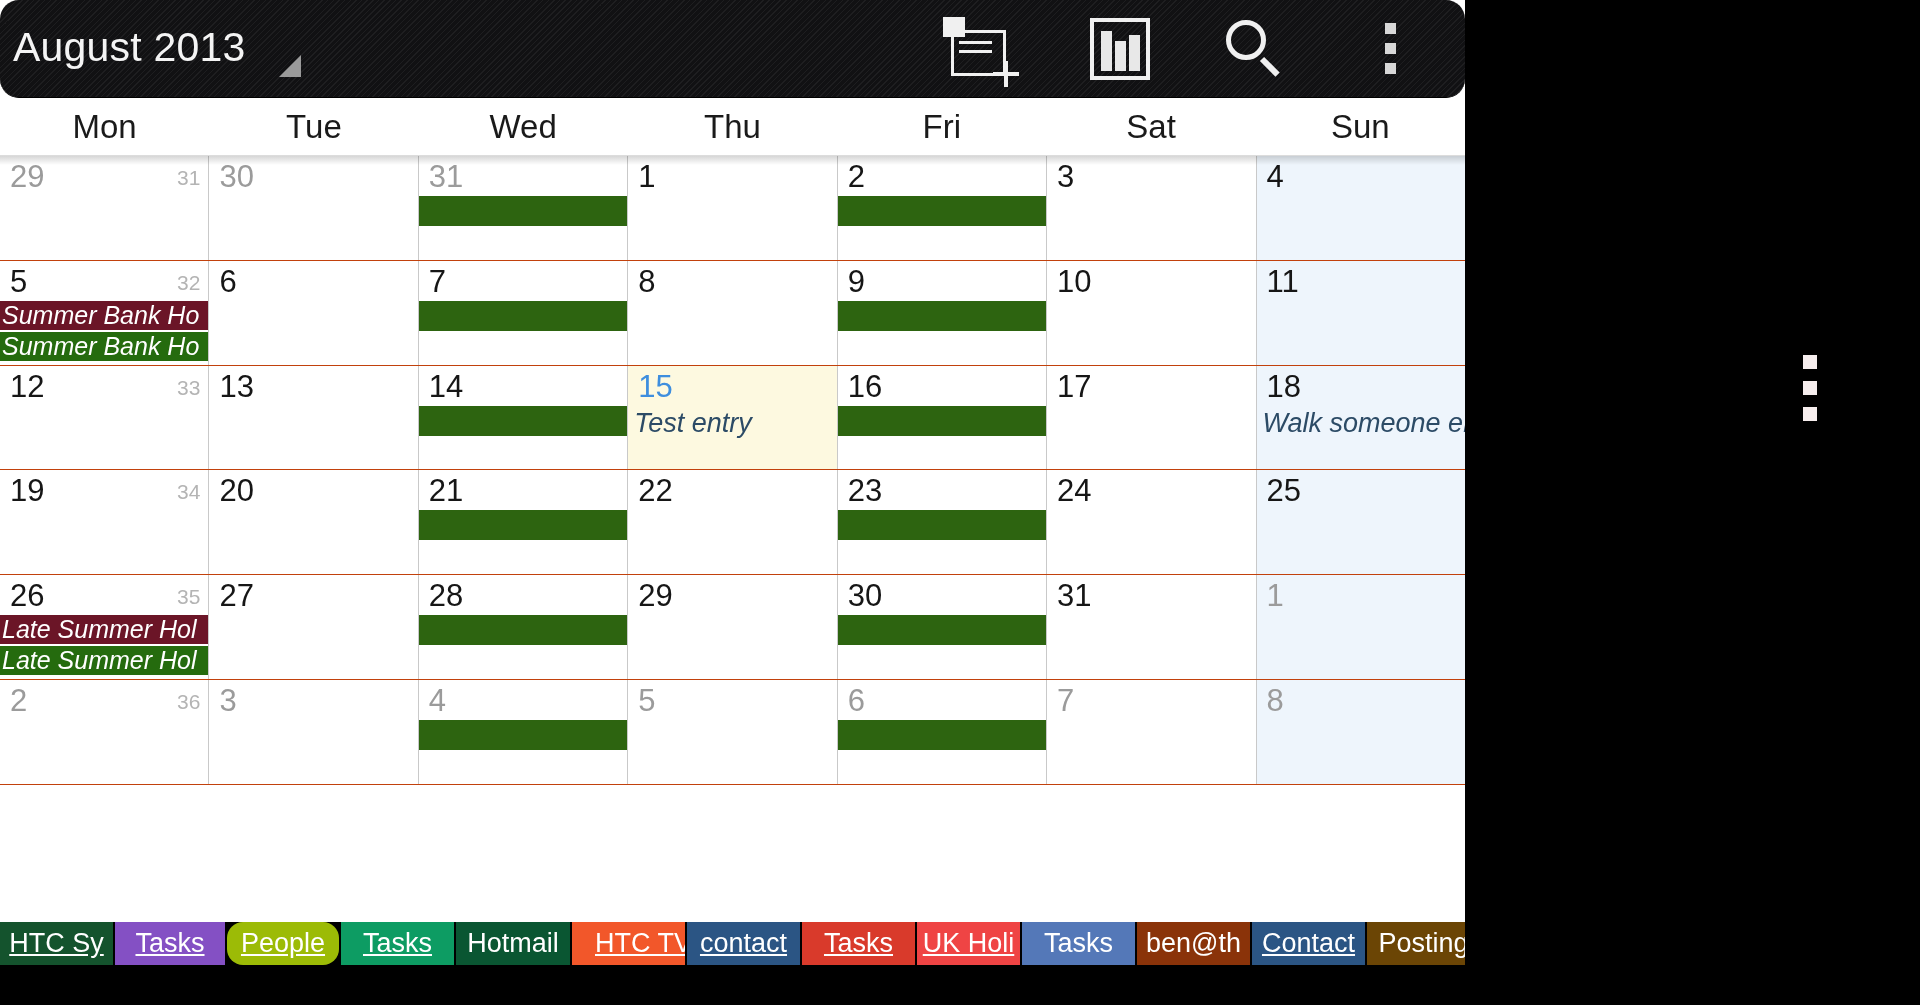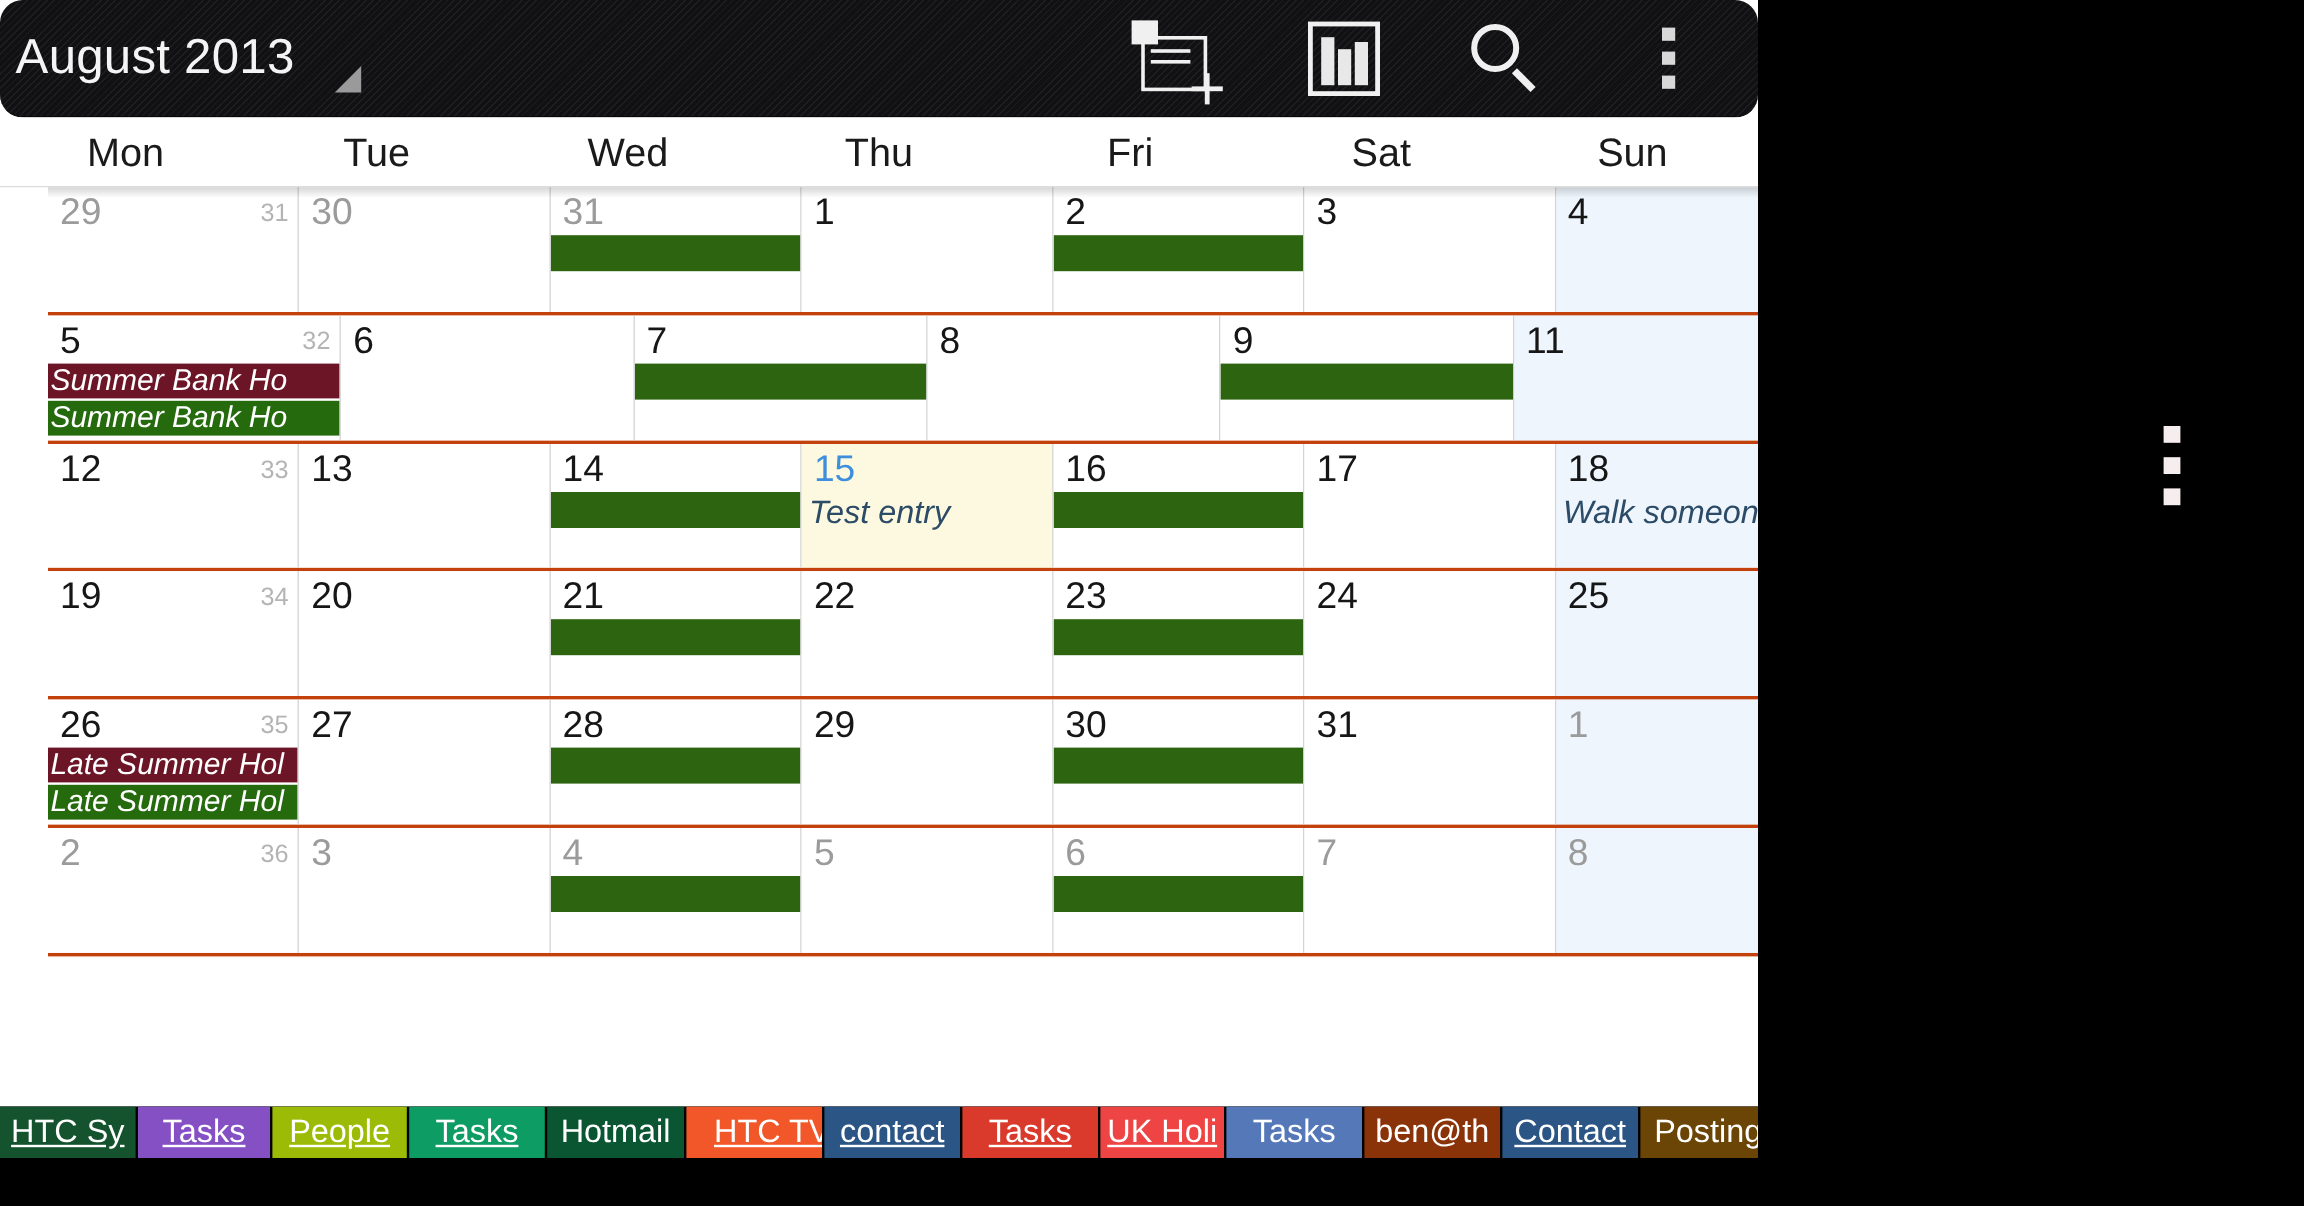--- a/index.html
+++ b/index.html
@@ -98,23 +98,22 @@
   }
   #weekdays .wd {
     flex: 1 1 0; display: flex; align-items: center; justify-content: center;
     font-size: 33px; color: #1a1a1a; font-weight: 400;
   }
 
   
   #grid { position: relative; height: 665px; width: 100%; }
   .week {
     display: flex; height: 103.8px; width: 100%;
-    border-bottom: 3px solid #c2410c;
+    border-bottom: 1px solid #c2410c;
     position: relative;
-    margin-left: 40px;
   }
   .week:first-child::before {
     content: ""; position: absolute; left: 0; right: 0; top: 0; height: 9px;
     background: linear-gradient(to bottom, rgba(0,0,0,.16), rgba(0,0,0,0));
     pointer-events: none; z-index: 3;
   }
   .day {
     flex: 1 1 0; position: relative; background: #fff;
     border-right: 1px solid #c9c9c9; box-sizing: border-box; overflow: hidden;
   }
@@ -280,20 +279,23 @@
           </div>
           <div class="day">
             <div class="daynum">8</div>
           </div>
           <div class="day">
             <div class="daynum">9</div>
             <div class="events">
               <div class="evt bar" style="background: rgb(45, 100, 16);"></div>
             </div>
           </div>
+          <div class="day">
+            <div class="daynum">10</div>
+          </div>
           <div class="day sun">
             <div class="daynum">11</div>
           </div>
         </div>
         <div class="week">
           <div class="day">
             <div class="daynum">12</div>
             <div class="weeknum">33</div>
           </div>
           <div class="day">
@@ -423,21 +425,21 @@
         </div>
       </div>
 
     <div id="legend">
         <div class="chip" style="background: #14532d; width: 113px;">
           <u>HTC Sy</u>
         </div>
         <div class="chip" style="background: rgb(132, 80, 196); width: 110px;">
           <u>Tasks</u>
         </div>
-        <div class="chip" style="background: rgb(156, 187, 6); width: 112px;">
+        <div class="chip" style="background: rgb(156, 187, 6); width: 112px; border-radius: 16px;">
           <u>People</u>
         </div>
         <div class="chip" style="background: rgb(13, 156, 99); width: 113px;">
           <u>Tasks</u>
         </div>
         <div class="chip" style="background: rgb(10, 86, 50); width: 114px;">
           <span>Hotmail</span>
         </div>
         <div class="chip" style="background: rgb(242, 87, 42); width: 113px; padding-left: 36px;">
           <u>HTC TV</u>

